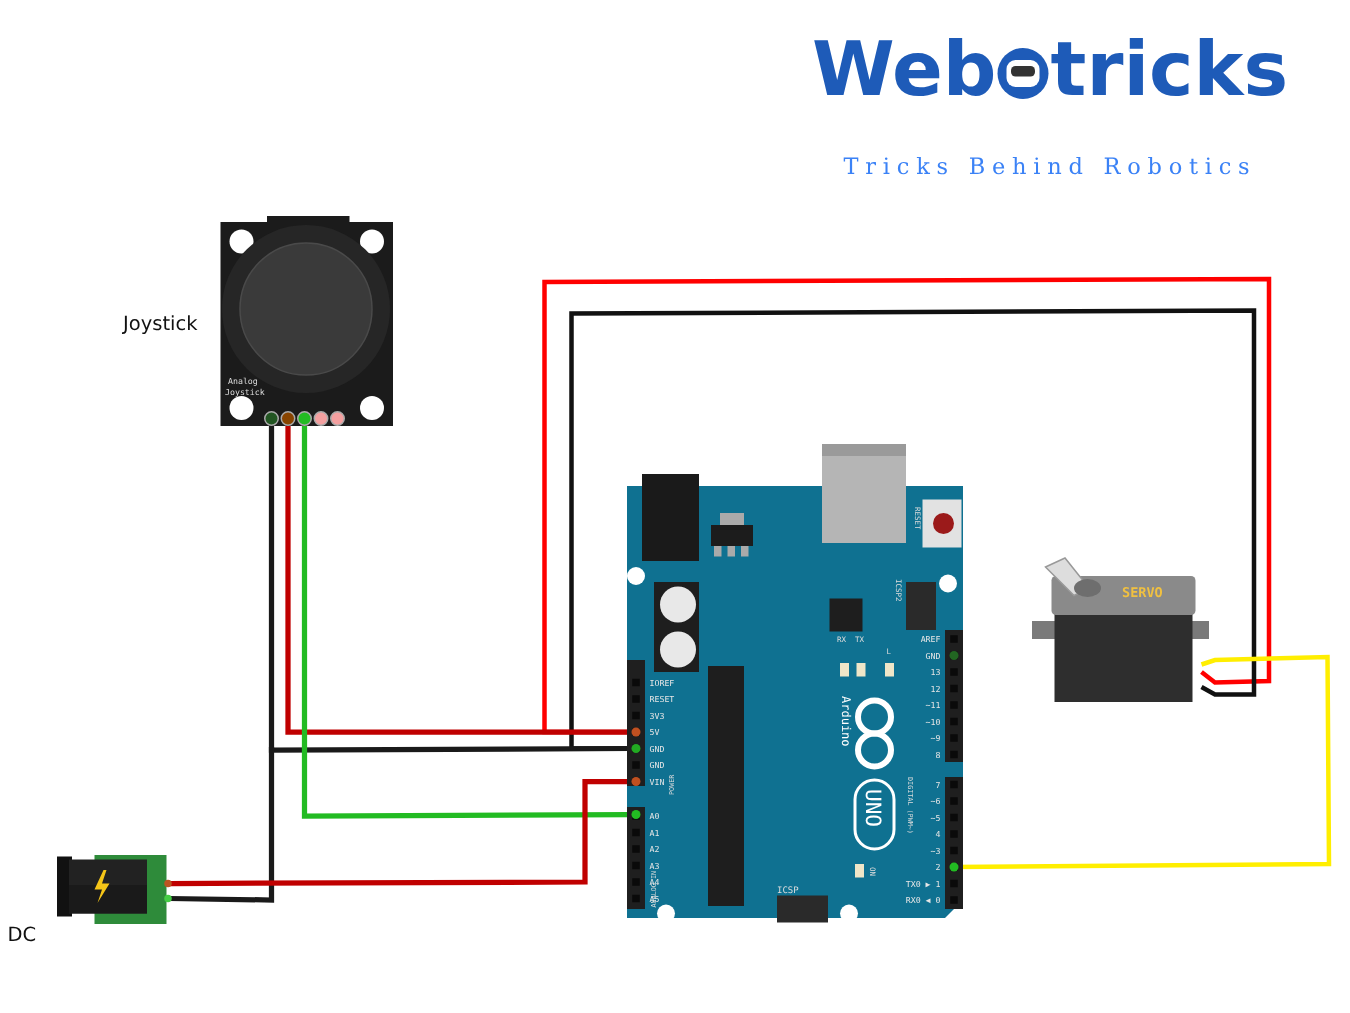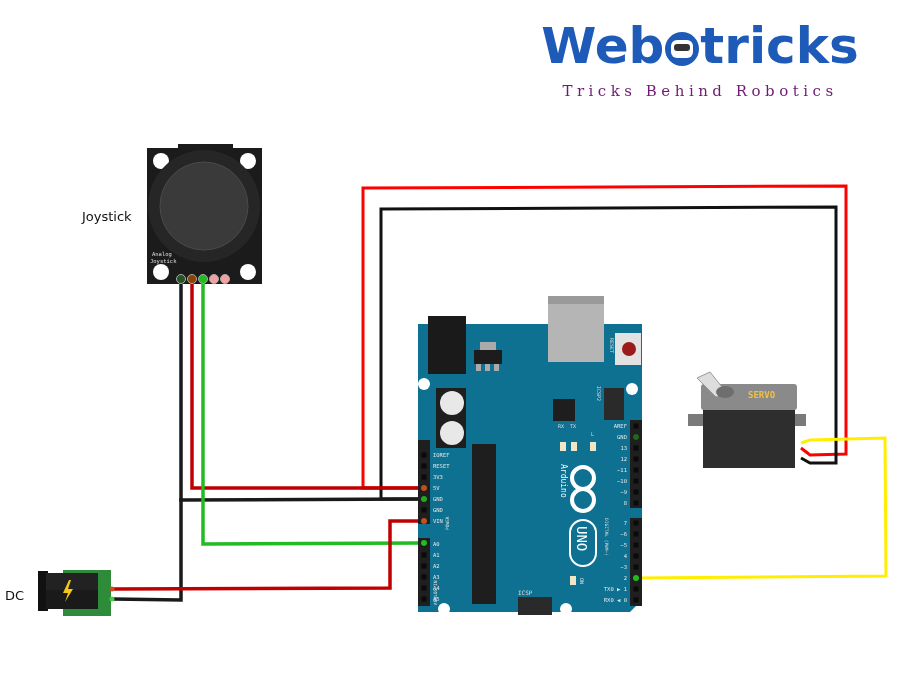--- a/index.html
+++ b/index.html
@@ -1,37 +1,37 @@
 <!DOCTYPE html>
 <html><head>
 <meta charset="utf-8">
 <style>
   html, body { margin: 0; padding: 0; background: #ffffff; }
   body { width: 900px; height: 675px; position: relative; overflow: hidden; font-family: "DejaVu Sans", sans-serif; }
   #stage { position: absolute; left: 0; top: 0; width: 900px; height: 587px; }
   .brand { position: absolute; left: 530px; top: 18px; width: 340px; text-align: center; }
   .brand-title { font-family: "DejaVu Sans", sans-serif; font-weight: bold; font-size: 50px; color: #1e5bb8; letter-spacing: 0px; line-height: 56px; }
-  .brand-tag { font-family: "DejaVu Serif", serif; font-size: 15px; color: #701a75; letter-spacing: 4.5px; margin-top: 8px; }
+  .brand-tag { font-family: "DejaVu Serif", serif; font-size: 15px; color: #3b82f6; letter-spacing: 4.5px; margin-top: 28px; }
   .label { position: absolute; font-family: "DejaVu Sans", sans-serif; font-size: 13px; color: #111; }
   svg text { font-family: "DejaVu Sans Mono", monospace; }
 </style>
 </head>
 <body>
 
 <div id="stage">
 
   <div class="brand">
     <div class="brand-title">
       <span>Web</span><span style="display:inline-block;width:34px;height:34px;border-radius:50%;background:#1e5bb8;vertical-align:-3px;position:relative;margin:0 1px;"><span style="position:absolute;left:6px;top:8px;width:22px;height:18px;border-radius:6px;background:#fff;"></span><span style="position:absolute;left:9px;top:12px;width:16px;height:7px;border-radius:3px;background:#333;"></span></span><span>tricks</span>
     </div>
     <div class="brand-tag">Tricks Behind Robotics</div>
   </div>
 
   <div class="label" style="left:82px; top:209px;">Joystick</div>
-  <div class="label" style="left:5px; top:588px;">DC</div>
+  <div class="label" style="left:5px; top:616px;">DC</div>
 
   <svg width="900" height="675" style="position:absolute;left:0;top:0;">
 
     <polyline fill="none" stroke="#ff0000" stroke-width="3" points="801,448 810,455 846,454 846,186 363,188 363,488 420,488"></polyline>
 
     <polyline fill="none" stroke="#111" stroke-width="3" points="801,458 810,463 836,463 836,207 381,209 381,499 420,499"></polyline>
 
     <polyline fill="none" stroke="#ffee00" stroke-width="3" points="801,443 810,440 885,438 886,576 635,578"></polyline>
 
     <polyline fill="none" stroke="#1a1a1a" stroke-width="3.5" points="181,280 181,500 420,499"></polyline>

